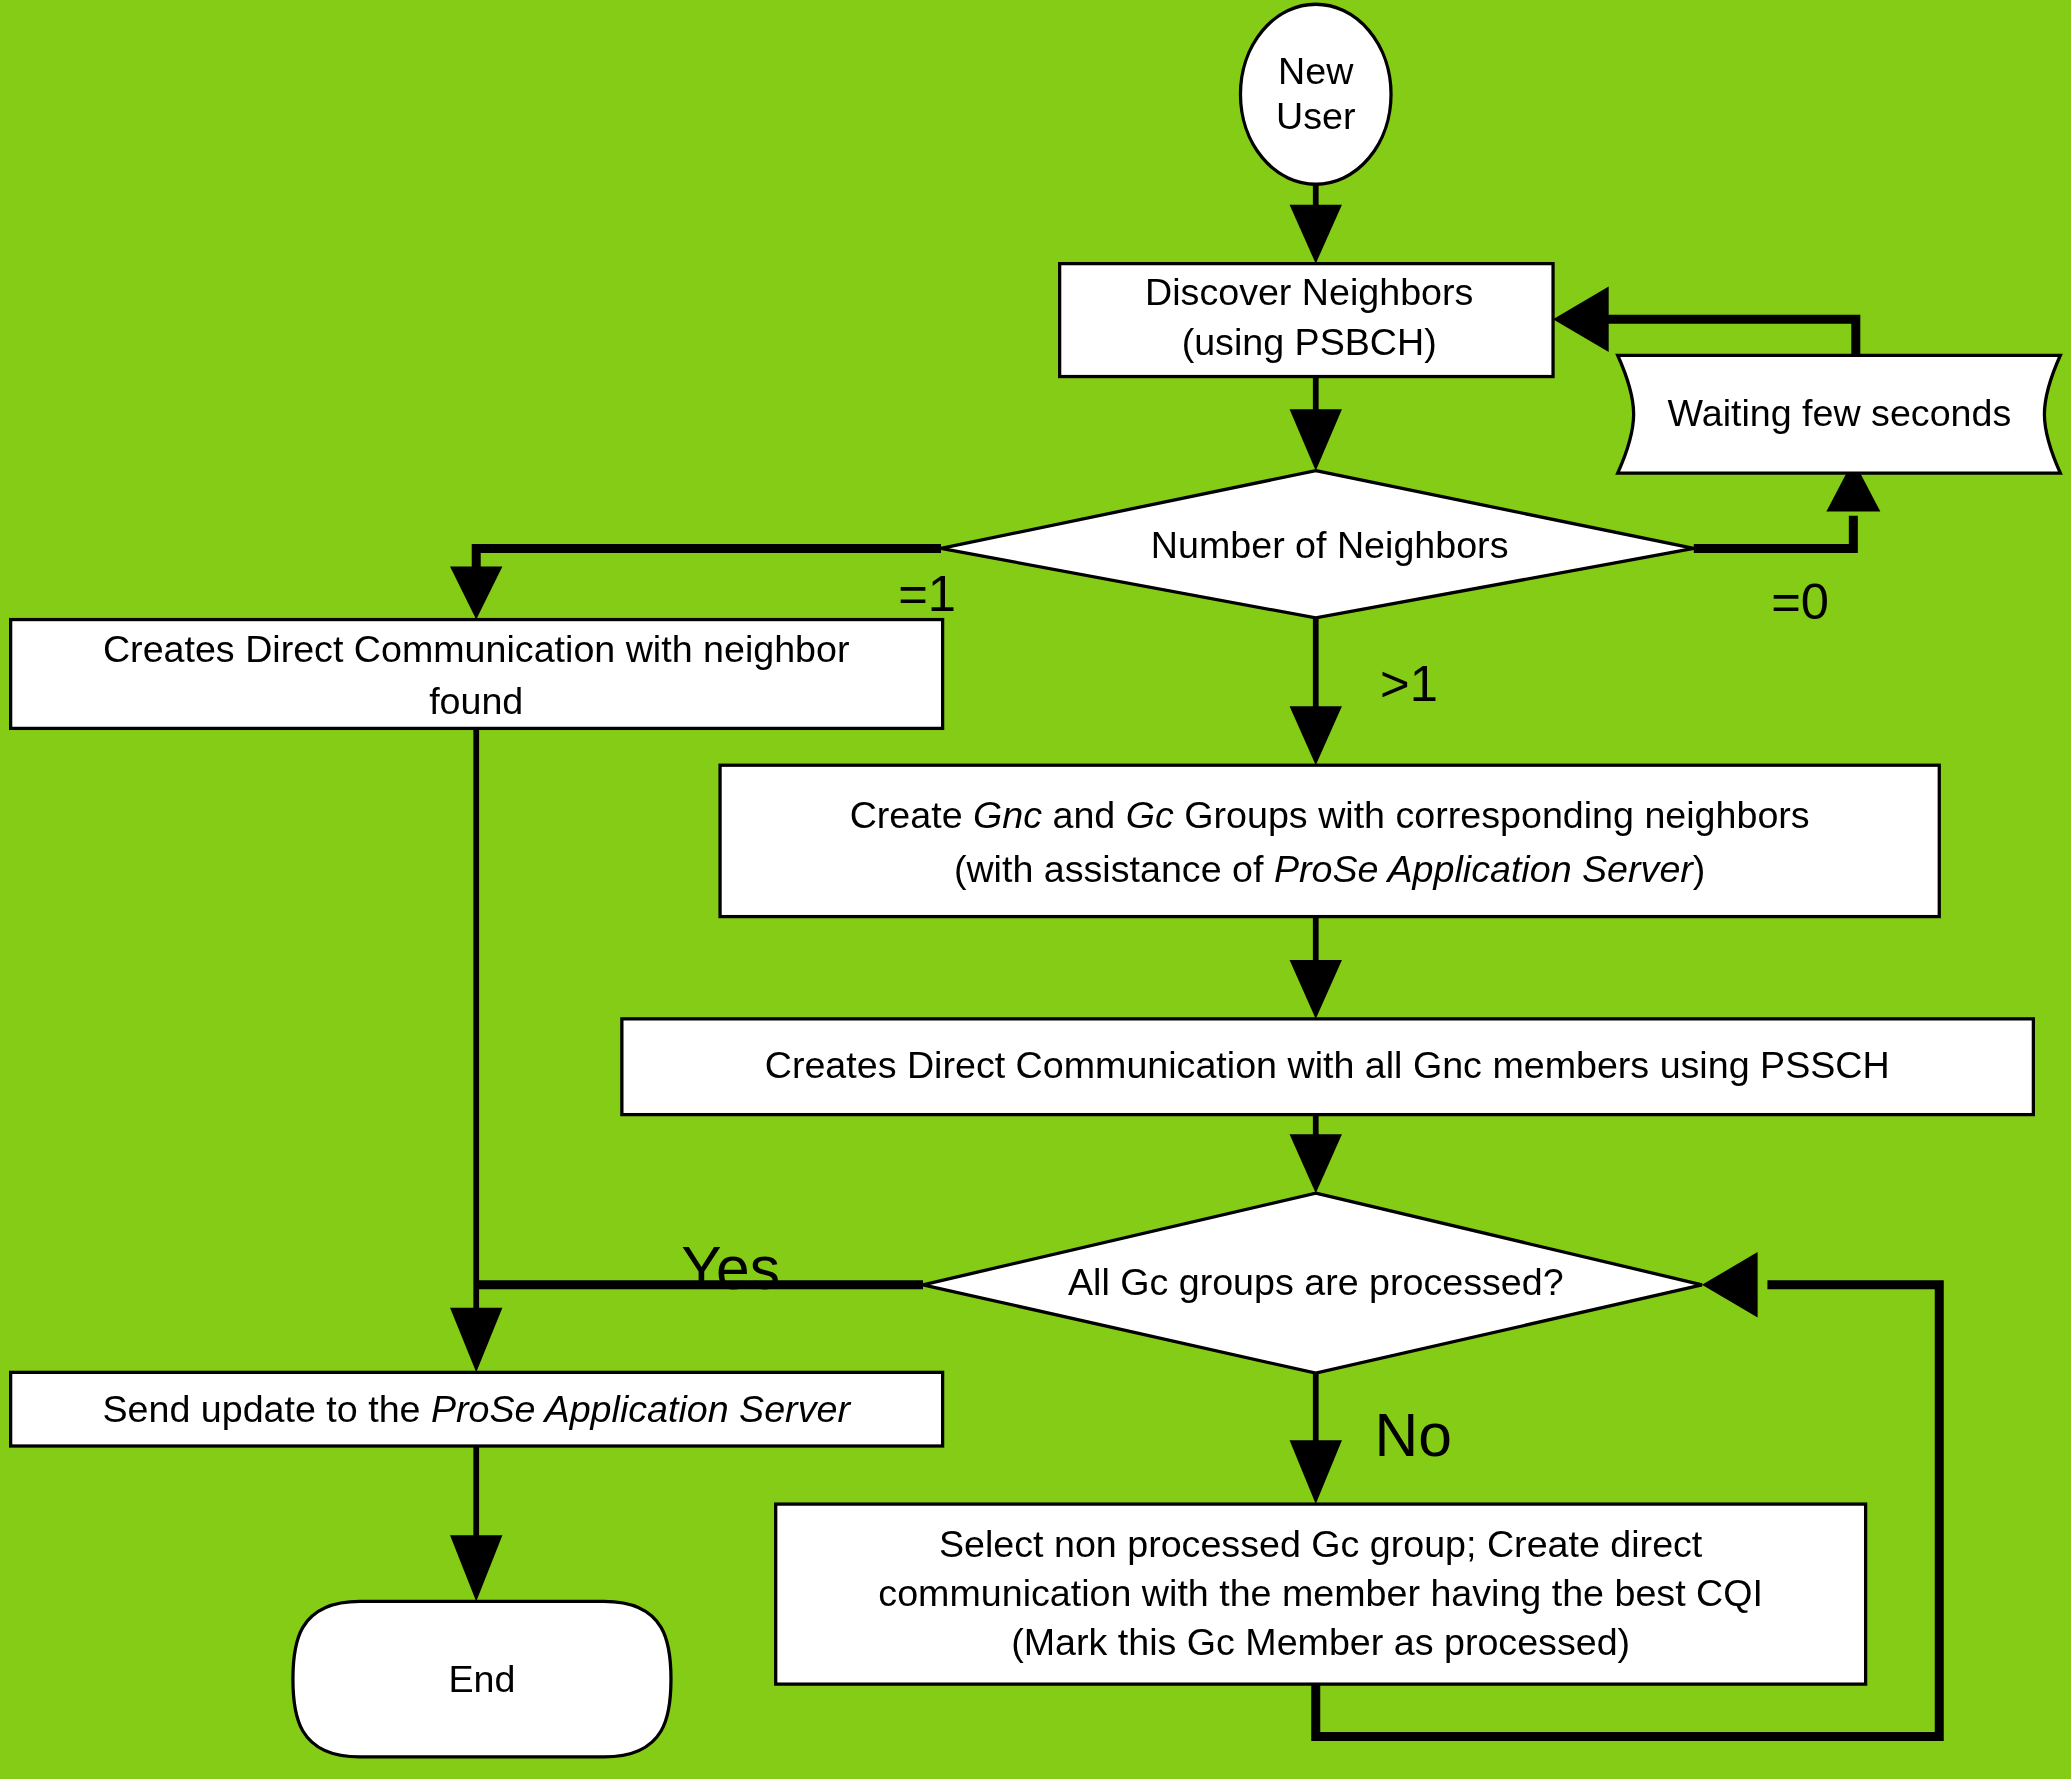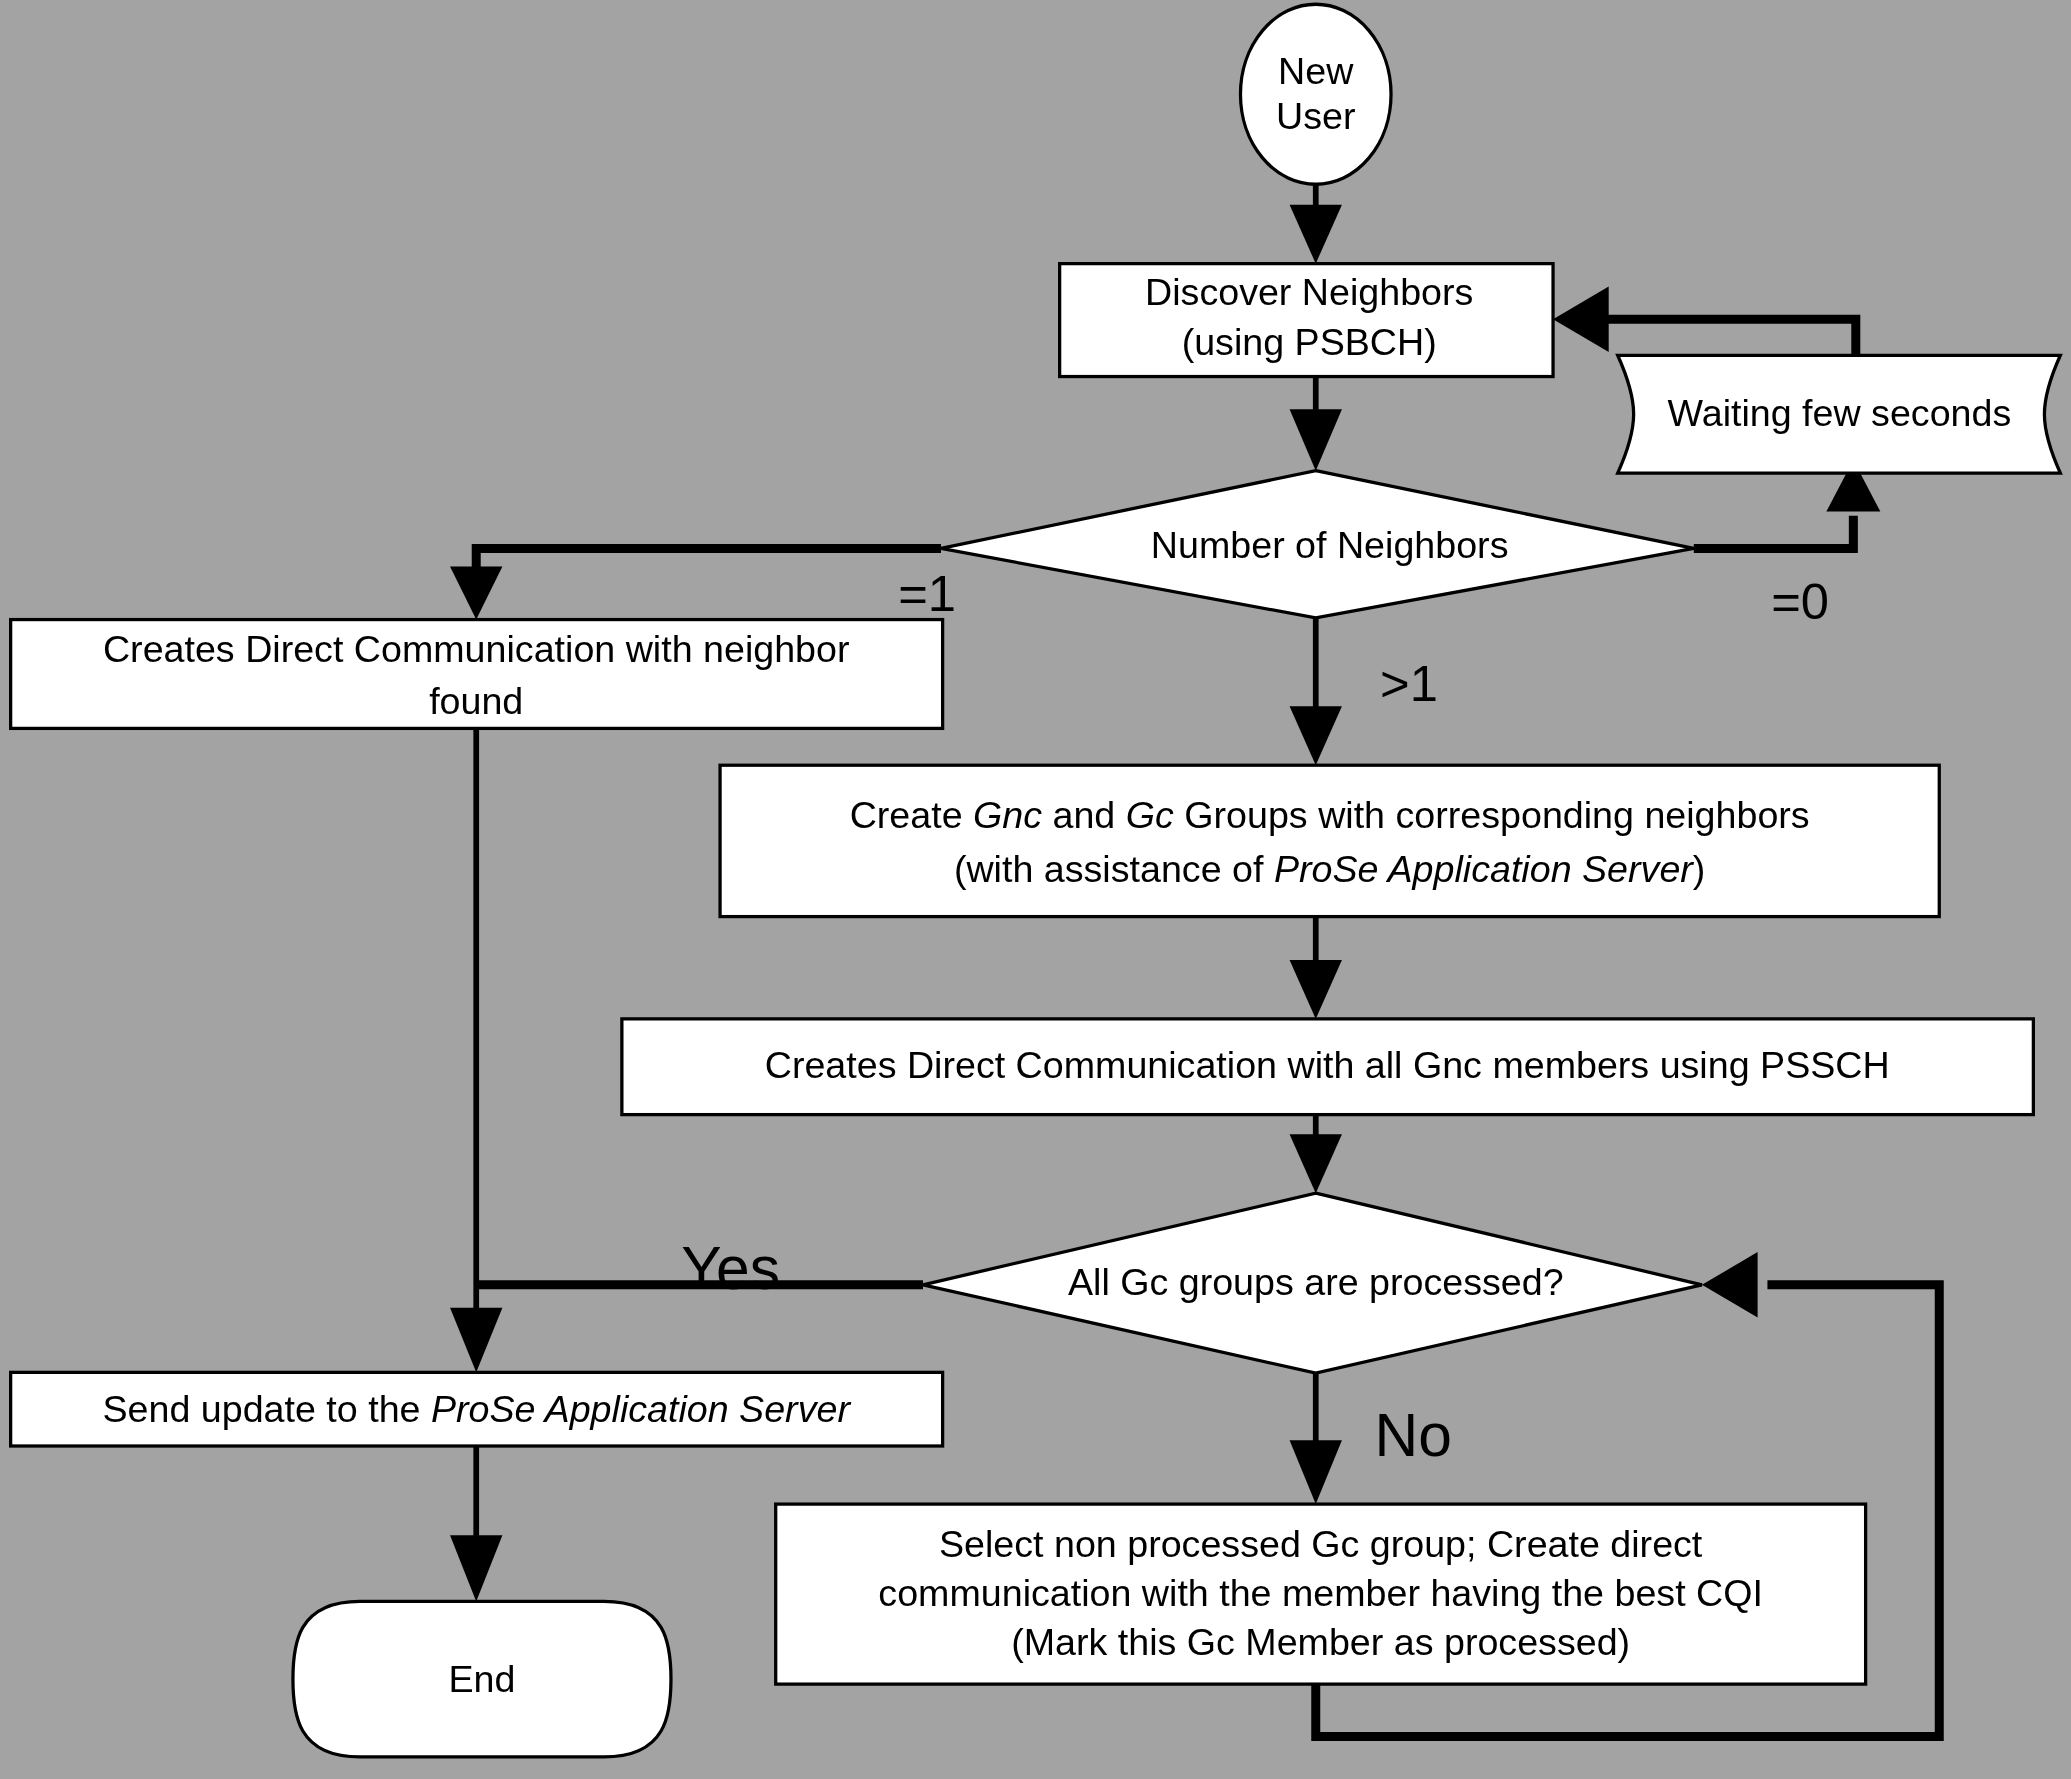--- a/index.html
+++ b/index.html
@@ -8,21 +8,21 @@
     padding: 0;
     background: #ffffff;
   }
   body {
     font-family: "Liberation Sans", sans-serif;
   }
   #stage {
     position: relative;
     width: 2071px;
     height: 1780px;
-    background: #a3a3a3;
+    background: #84cc16;
     overflow: hidden;
   }
   #flow-svg {
     position: absolute;
     left: 0;
     top: 0;
     width: 2071px;
     height: 1780px;
   }
   .node-shape-thin {

